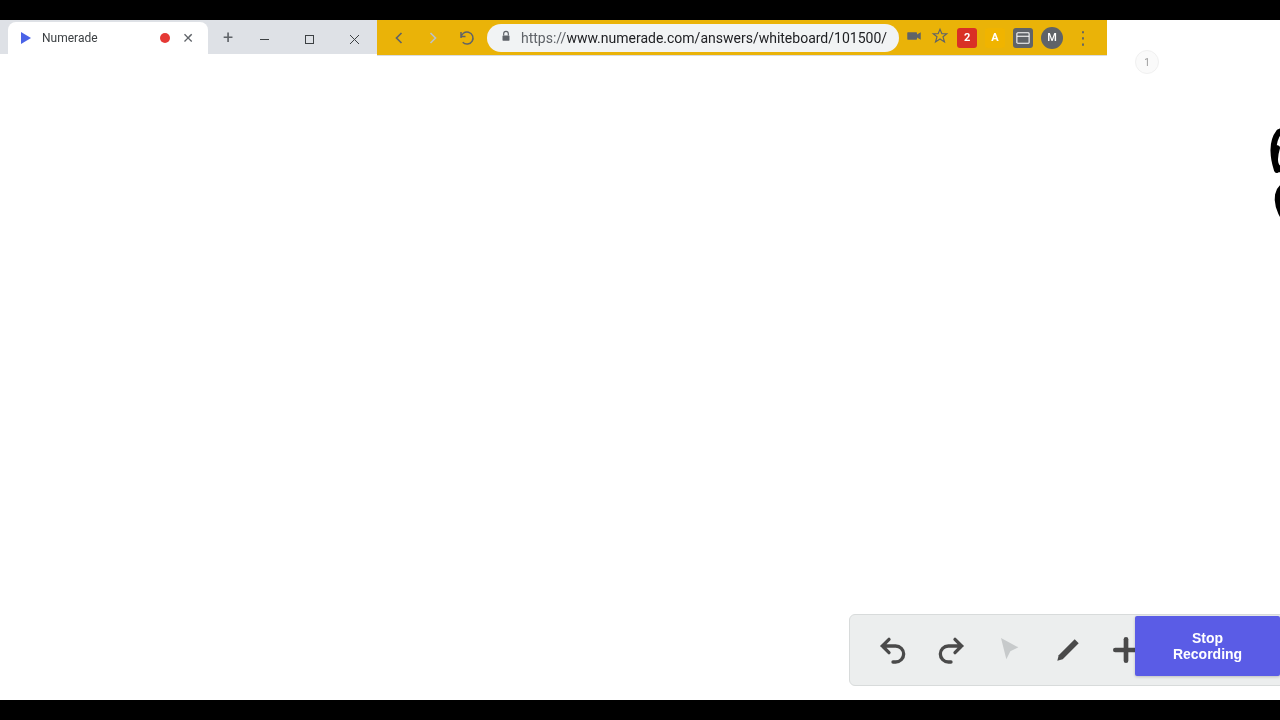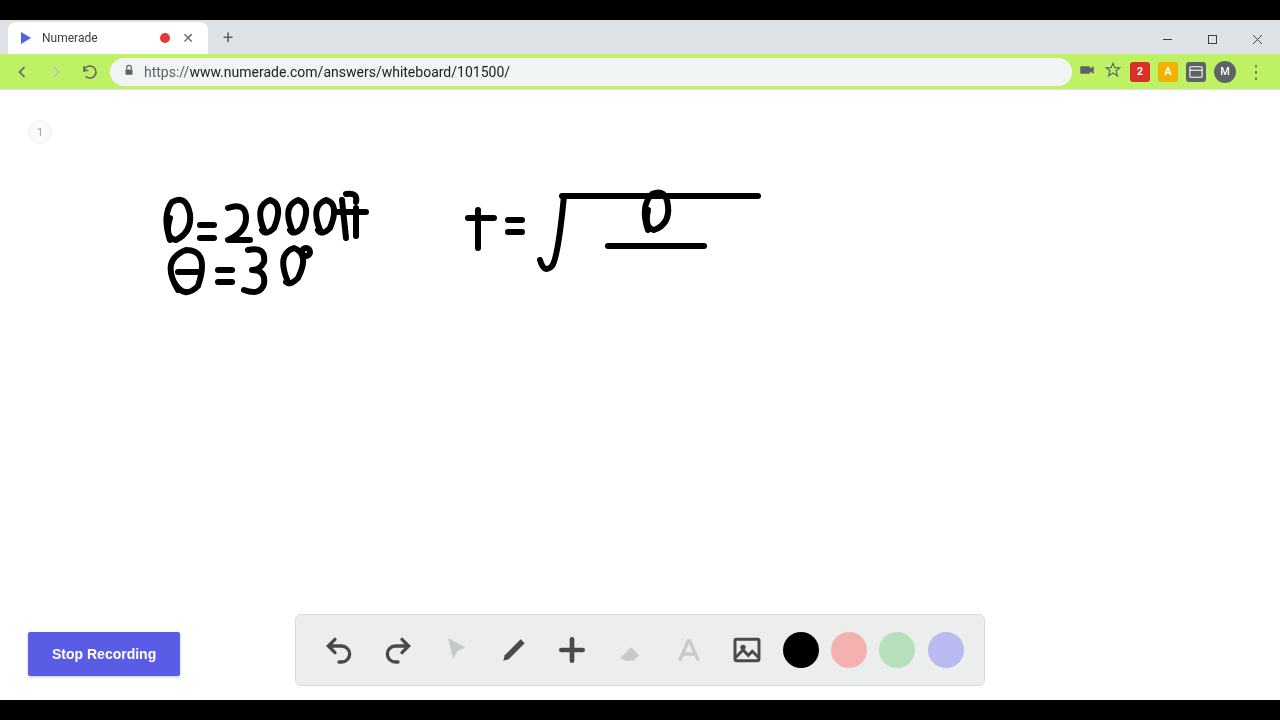--- a/index.html
+++ b/index.html
@@ -11,21 +11,21 @@
   overflow: hidden;
 }
 .letterbox-top { height: 20px; background: #000; }
 .letterbox-bottom { position: absolute; bottom: 0; left: 0; right: 0; height: 20px; background: #000; }
 
 .browser-window {
   position: absolute;
   top: 20px; left: 0; right: 0; bottom: 20px;
   background: #fff;
   display: flex;
-  flex-direction: column;
+  flex-direction: row;
 }
 
 
 .titlebar {
   height: 34px;
   background: #dee1e6;
   display: flex;
   align-items: flex-end;
 }
 .tab {
@@ -57,21 +57,21 @@
   display: flex;
   height: 30px;
   align-items: center;
 }
 .winbtn { width: 45px; height: 30px; display: flex; align-items: center; justify-content: center; color: #3c4043; }
 .winbtn svg { width: 11px; height: 11px; }
 
 
 .addrbar {
   height: 36px;
-  background: #bef264;
+  background: #eab308;
   border-bottom: 1px solid #dadce0;
   display: flex;
   align-items: center;
   padding: 0 8px;
   gap: 6px;
 }
 .navbtn {
   width: 28px; height: 28px;
   display: flex; align-items: center; justify-content: center;
   color: #5f6368;

